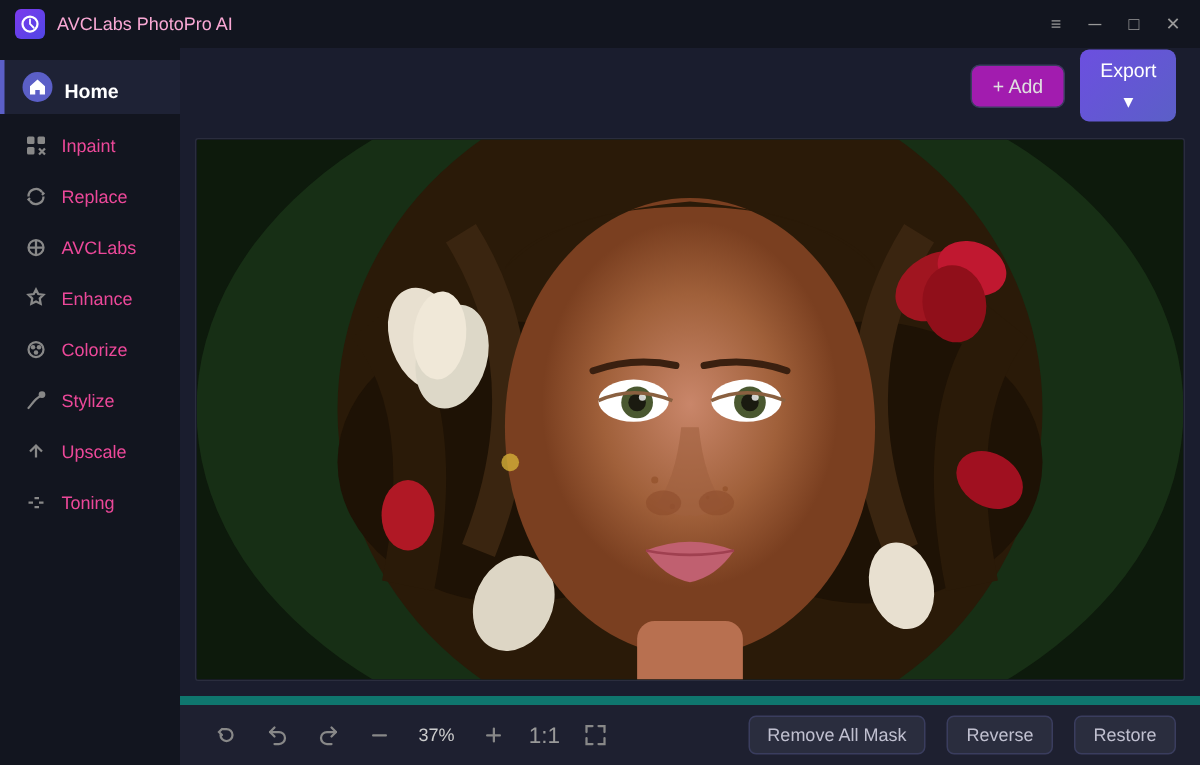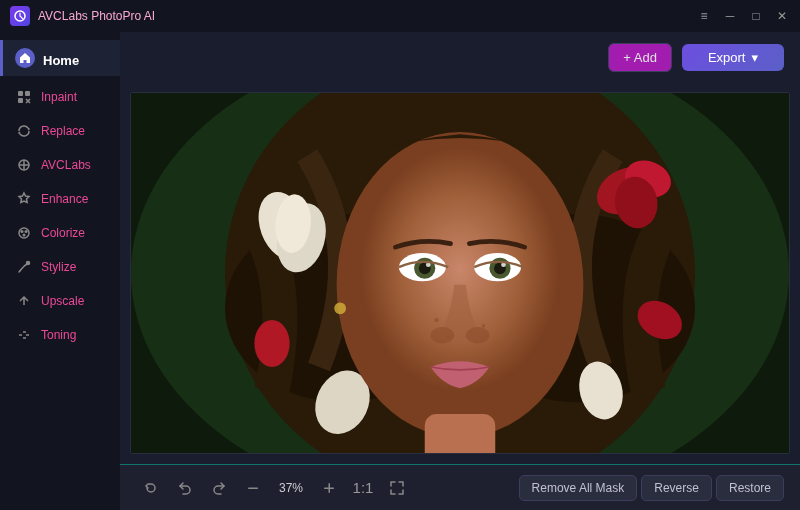--- a/index.html
+++ b/index.html
@@ -150,27 +150,28 @@
       font-size: 13px;
       display: flex;
       align-items: center;
       gap: 4px;
     }
 
     .btn-export {
       background: linear-gradient(135deg, #6c4fe0, #5b5fc7);
       border: none;
       color: #fff;
-      padding: 6px 26px;
+      padding: 6px 13px;
       border-radius: 6px;
       cursor: pointer;
       font-size: 13px;
       display: flex;
       align-items: center;
       gap: 6px;
+      flex-direction: column;
     }
 
     
     .canvas-area {
       flex: 1;
       background: #1a1d2e;
       display: flex;
       align-items: center;
       justify-content: center;
       overflow: hidden;
@@ -197,21 +198,21 @@
 
     
     .bottom-toolbar {
       height: 46px;
       background: #1e2030;
       display: flex;
       align-items: center;
       padding: 0 16px;
       gap: 4px;
       flex-shrink: 0;
-      border-top: 1px solid #0f766e;
+      border-top: 6px solid #0f766e;
     }
     .tool-btn {
       width: 30px;
       height: 30px;
       background: transparent;
       border: none;
       color: #888;
       cursor: pointer;
       display: flex;
       align-items: center;
@@ -228,20 +229,21 @@
     }
     .spacer { flex: 1; }
     .btn-action {
       background: #2a2d3e;
       border: 1px solid #3a3d5e;
       color: #c0c0d0;
       padding: 5px 12px;
       border-radius: 5px;
       cursor: pointer;
       font-size: 12px;
+      margin-left: 10px;
     }
   </style>
 </head>
 <body>
 
 <div class="title-bar">
   <div class="title-bar-logo">
     <svg width="14" height="14" viewBox="0 0 14 14" fill="none">
       <circle cx="7" cy="7" r="5" stroke="white" stroke-width="1.5"></circle>
       <path d="M7 4L7 7L9.5 9.5" stroke="white" stroke-width="1.2" stroke-linecap="round"></path>

